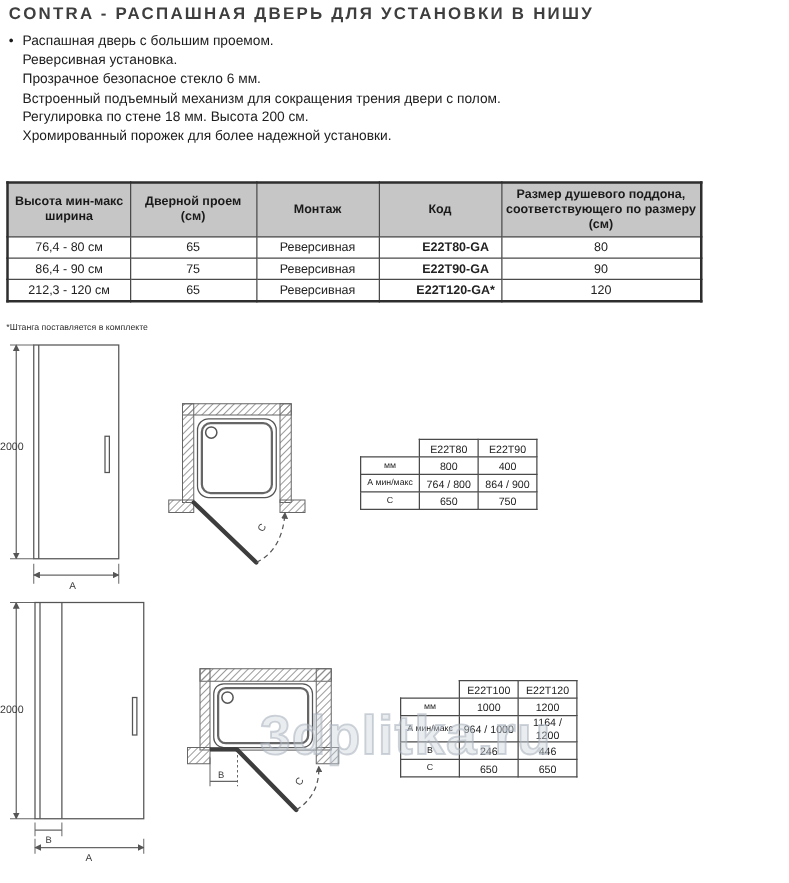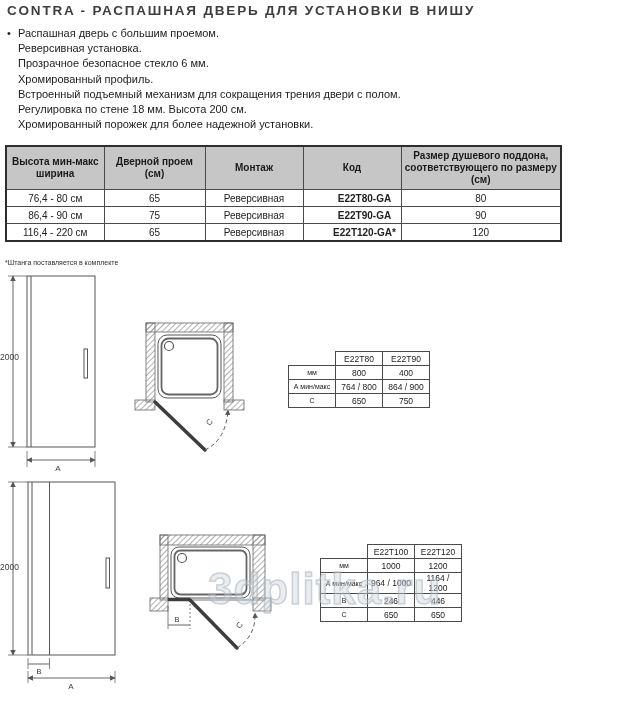--- a/index.html
+++ b/index.html
@@ -52,21 +52,20 @@
 <body>
 
 <div class="page">
 
   <div class="title">CONTRA - РАСПАШНАЯ ДВЕРЬ ДЛЯ УСТАНОВКИ В НИШУ</div>
 
   <div class="features">
     <div class="feature"><span class="bullet">•</span><span>Распашная дверь с большим проемом.</span></div>
     <div class="feature"><span>Реверсивная установка.</span></div>
     <div class="feature"><span>Прозрачное безопасное стекло 6 мм.</span></div>
-    <div class="feature"><span>Хромированный профиль.</span></div>
     <div class="feature"><span>Встроенный подъемный механизм для сокращения трения двери с полом.</span></div>
     <div class="feature"><span>Регулировка по стене 18 мм. Высота 200 см.</span></div>
     <div class="feature"><span>Хромированный порожек для более надежной установки.</span></div>
   </div>
 
   <table class="spec">
     <colgroup>
         <col class="c1">
         <col class="c2">
         <col class="c3">
@@ -91,21 +90,21 @@
         <td>80</td>
       </tr>
       <tr>
         <td>86,4 - 90 см</td>
         <td>75</td>
         <td>Реверсивная</td>
         <td class="bold">E22T90-GA</td>
         <td>90</td>
       </tr>
       <tr>
-        <td>116,4 - 220 см</td>
+        <td>212,3 - 120 см</td>
         <td>65</td>
         <td>Реверсивная</td>
         <td class="bold">E22T120-GA*</td>
         <td>120</td>
       </tr>
     </tbody>
   </table>
   <div class="footnote">*Штанга поставляется в комплекте</div>
 
   <svg id="elev1" width="122" height="206" viewBox="0 0 122 206">

